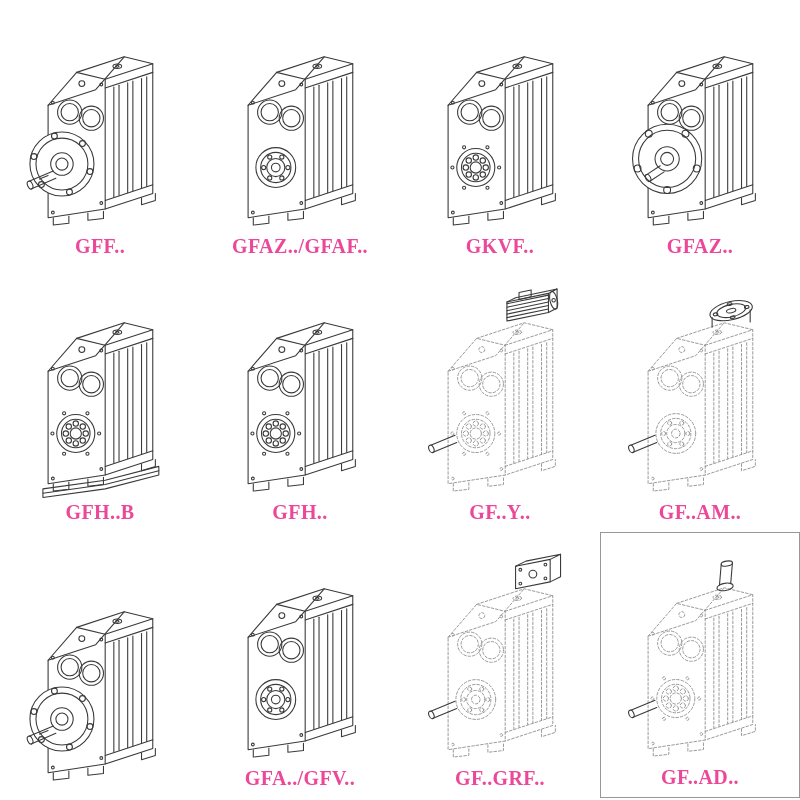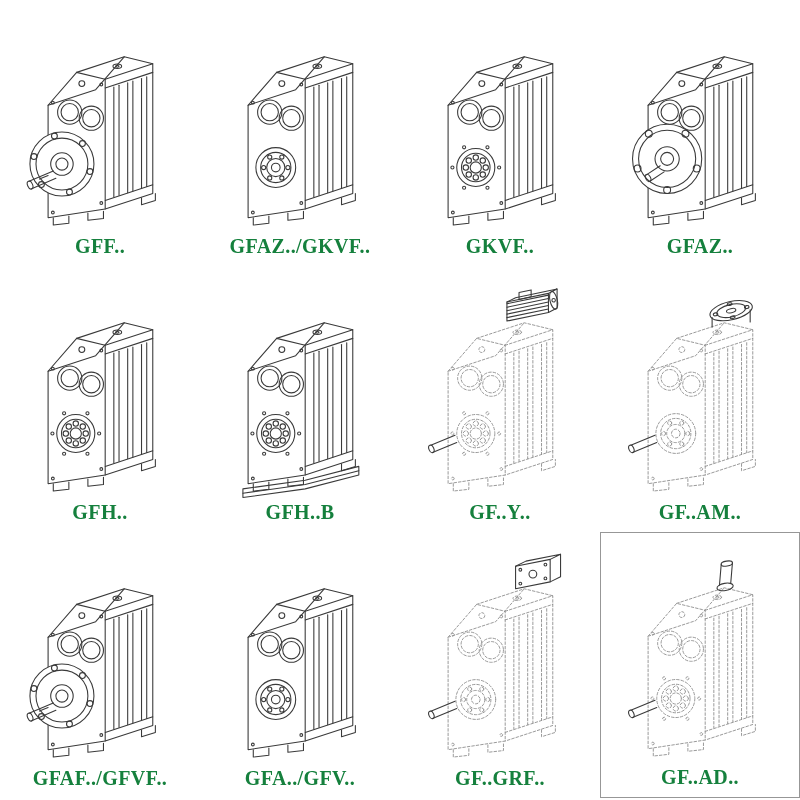--- a/index.html
+++ b/index.html
@@ -27,21 +27,21 @@
   .cell.boxed { border: 1px solid #979797; }
   .art {
     width: 192px; height: 218px;
     display: flex; align-items: center; justify-content: center;
   }
   .art svg { width: 100%; height: 100%; }
   .label {
     font-weight: bold;
     font-size: 20px;
     letter-spacing: 0.4px;
-    color: #15803d;
+    color: #ec4899;
     white-space: nowrap;
     text-align: center;
   }
   .ink {
     stroke: #3a3a3a;
     stroke-width: 1.25;
     fill: none;
     stroke-linecap: round;
     stroke-linejoin: round;
   }
@@ -144,21 +144,21 @@
     <circle cx="62" cy="150" r="5"></circle>
     <circle cx="76" cy="150" r="2.4"></circle>
     <circle cx="69" cy="162.1" r="2.4"></circle>
     <circle cx="55" cy="162.1" r="2.4"></circle>
     <circle cx="48" cy="150" r="2.4"></circle>
     <circle cx="55" cy="137.9" r="2.4"></circle>
     <circle cx="69" cy="137.9" r="2.4"></circle>
   </g>
           </svg>
         </div>
-    <figcaption class="label">GFAZ../GKVF..</figcaption>
+    <figcaption class="label">GFAZ../GFAF..</figcaption>
   </figure>
 
   <figure class="cell">
     <div class="art">
           <svg viewBox="0 -24 180 252" xmlns="http://www.w3.org/2000/svg">
             <g class="ink">
     <path d="M30 78 L63 40 L96 48 L96 198 L30 208 Z"></path>
     <path d="M96 48 L151 30 L151 180 L96 198"></path>
     <path d="M63 40 L118 22 L151 30"></path>
     <path d="M30 78 L85 60 L118 22"></path>
@@ -298,24 +298,27 @@
     <circle cx="50.5" cy="150" r="3.1"></circle>
     <circle cx="53.9" cy="141.9" r="3.1"></circle>
     <circle cx="62" cy="138.5" r="3.1"></circle>
     <circle cx="70.1" cy="141.9" r="3.1"></circle>
     <circle cx="89" cy="150" r="1.8"></circle>
     <circle cx="75.5" cy="173.4" r="1.8"></circle>
     <circle cx="48.5" cy="173.4" r="1.8"></circle>
     <circle cx="35" cy="150" r="1.8"></circle>
     <circle cx="48.5" cy="126.6" r="1.8"></circle>
     <circle cx="75.5" cy="126.6" r="1.8"></circle>
-  </g>
-          </svg>
-        </div>
-    <figcaption class="label">GFH..</figcaption>
+
+    <path d="M24 214 L96 204 L158 188 L158 198 L96 214 L24 224 Z"></path>
+    <path d="M24 219 L96 209 L158 193"></path>
+  </g>
+          </svg>
+        </div>
+    <figcaption class="label">GFH..B</figcaption>
   </figure>
 
   <figure class="cell">
     <div class="art">
           <svg viewBox="0 -24 180 252" xmlns="http://www.w3.org/2000/svg">
             <g class="ink">
     <path d="M30 78 L63 40 L96 48 L96 198 L30 208 Z"></path>
     <path d="M96 48 L151 30 L151 180 L96 198"></path>
     <path d="M63 40 L118 22 L151 30"></path>
     <path d="M30 78 L85 60 L118 22"></path>
@@ -352,27 +355,24 @@
     <circle cx="50.5" cy="150" r="3.1"></circle>
     <circle cx="53.9" cy="141.9" r="3.1"></circle>
     <circle cx="62" cy="138.5" r="3.1"></circle>
     <circle cx="70.1" cy="141.9" r="3.1"></circle>
     <circle cx="89" cy="150" r="1.8"></circle>
     <circle cx="75.5" cy="173.4" r="1.8"></circle>
     <circle cx="48.5" cy="173.4" r="1.8"></circle>
     <circle cx="35" cy="150" r="1.8"></circle>
     <circle cx="48.5" cy="126.6" r="1.8"></circle>
     <circle cx="75.5" cy="126.6" r="1.8"></circle>
-
-    <path d="M24 214 L96 204 L158 188 L158 198 L96 214 L24 224 Z"></path>
-    <path d="M24 219 L96 209 L158 193"></path>
-  </g>
-          </svg>
-        </div>
-    <figcaption class="label">GFH..B</figcaption>
+  </g>
+          </svg>
+        </div>
+    <figcaption class="label">GFH..</figcaption>
   </figure>
 
   <figure class="cell">
     <div class="art">
           <svg viewBox="0 -24 180 252" xmlns="http://www.w3.org/2000/svg">
             <g class="ink">
               <g class="dash">
     <path d="M30 78 L63 40 L96 48 L96 198 L30 208 Z"></path>
     <path d="M96 48 L151 30 L151 180 L96 198"></path>
     <path d="M63 40 L118 22 L151 30"></path>
@@ -544,21 +544,20 @@
     <circle cx="13.6" cy="137.3" r="3.4"></circle>
     <circle cx="37.3" cy="113.6" r="3.4"></circle>
     <circle cx="69.7" cy="122.3" r="3.4"></circle>
     <path d="M36 154 L8 166"></path>
     <path d="M39 162.5 L11 174.5"></path>
     <path d="M20 163.4 L30 159.2"></path>
     <ellipse cx="9.2" cy="170.3" rx="2.9" ry="4.8" transform="rotate(-23 9.2 170.3)"></ellipse>
   </g>
           </svg>
         </div>
-    <figcaption class="label">GFAF../GFVF..</figcaption>
   </figure>
 
   <figure class="cell">
     <div class="art">
           <svg viewBox="0 -24 180 252" xmlns="http://www.w3.org/2000/svg">
             <g class="ink">
     <path d="M30 78 L63 40 L96 48 L96 198 L30 208 Z"></path>
     <path d="M96 48 L151 30 L151 180 L96 198"></path>
     <path d="M63 40 L118 22 L151 30"></path>
     <path d="M30 78 L85 60 L118 22"></path>

